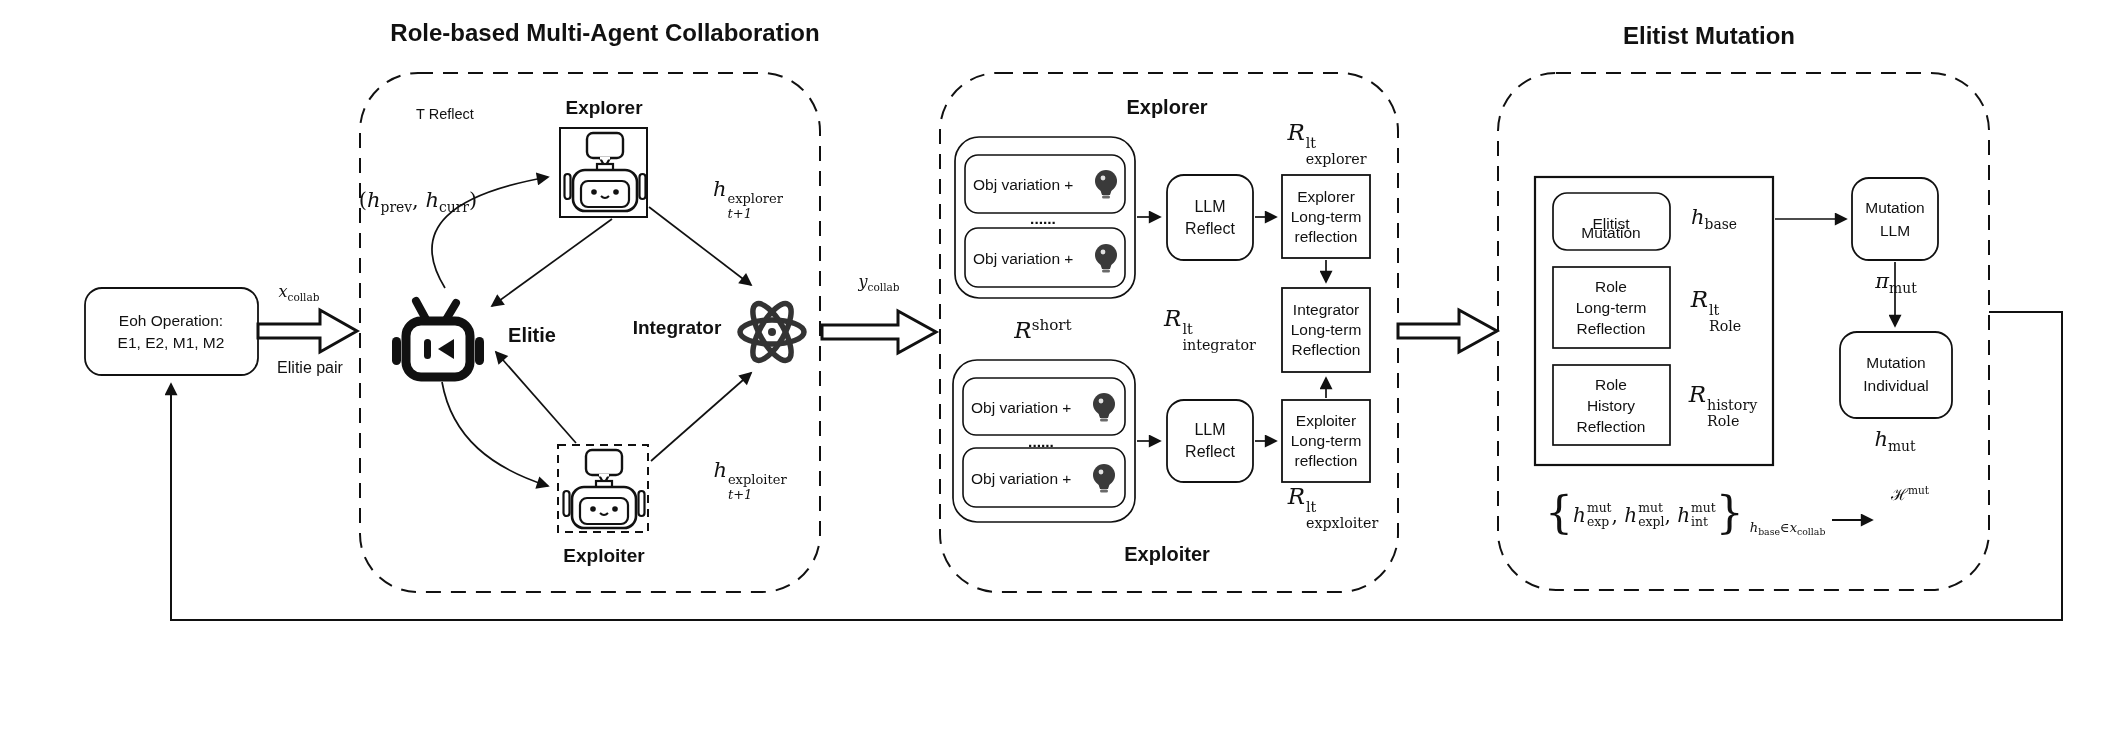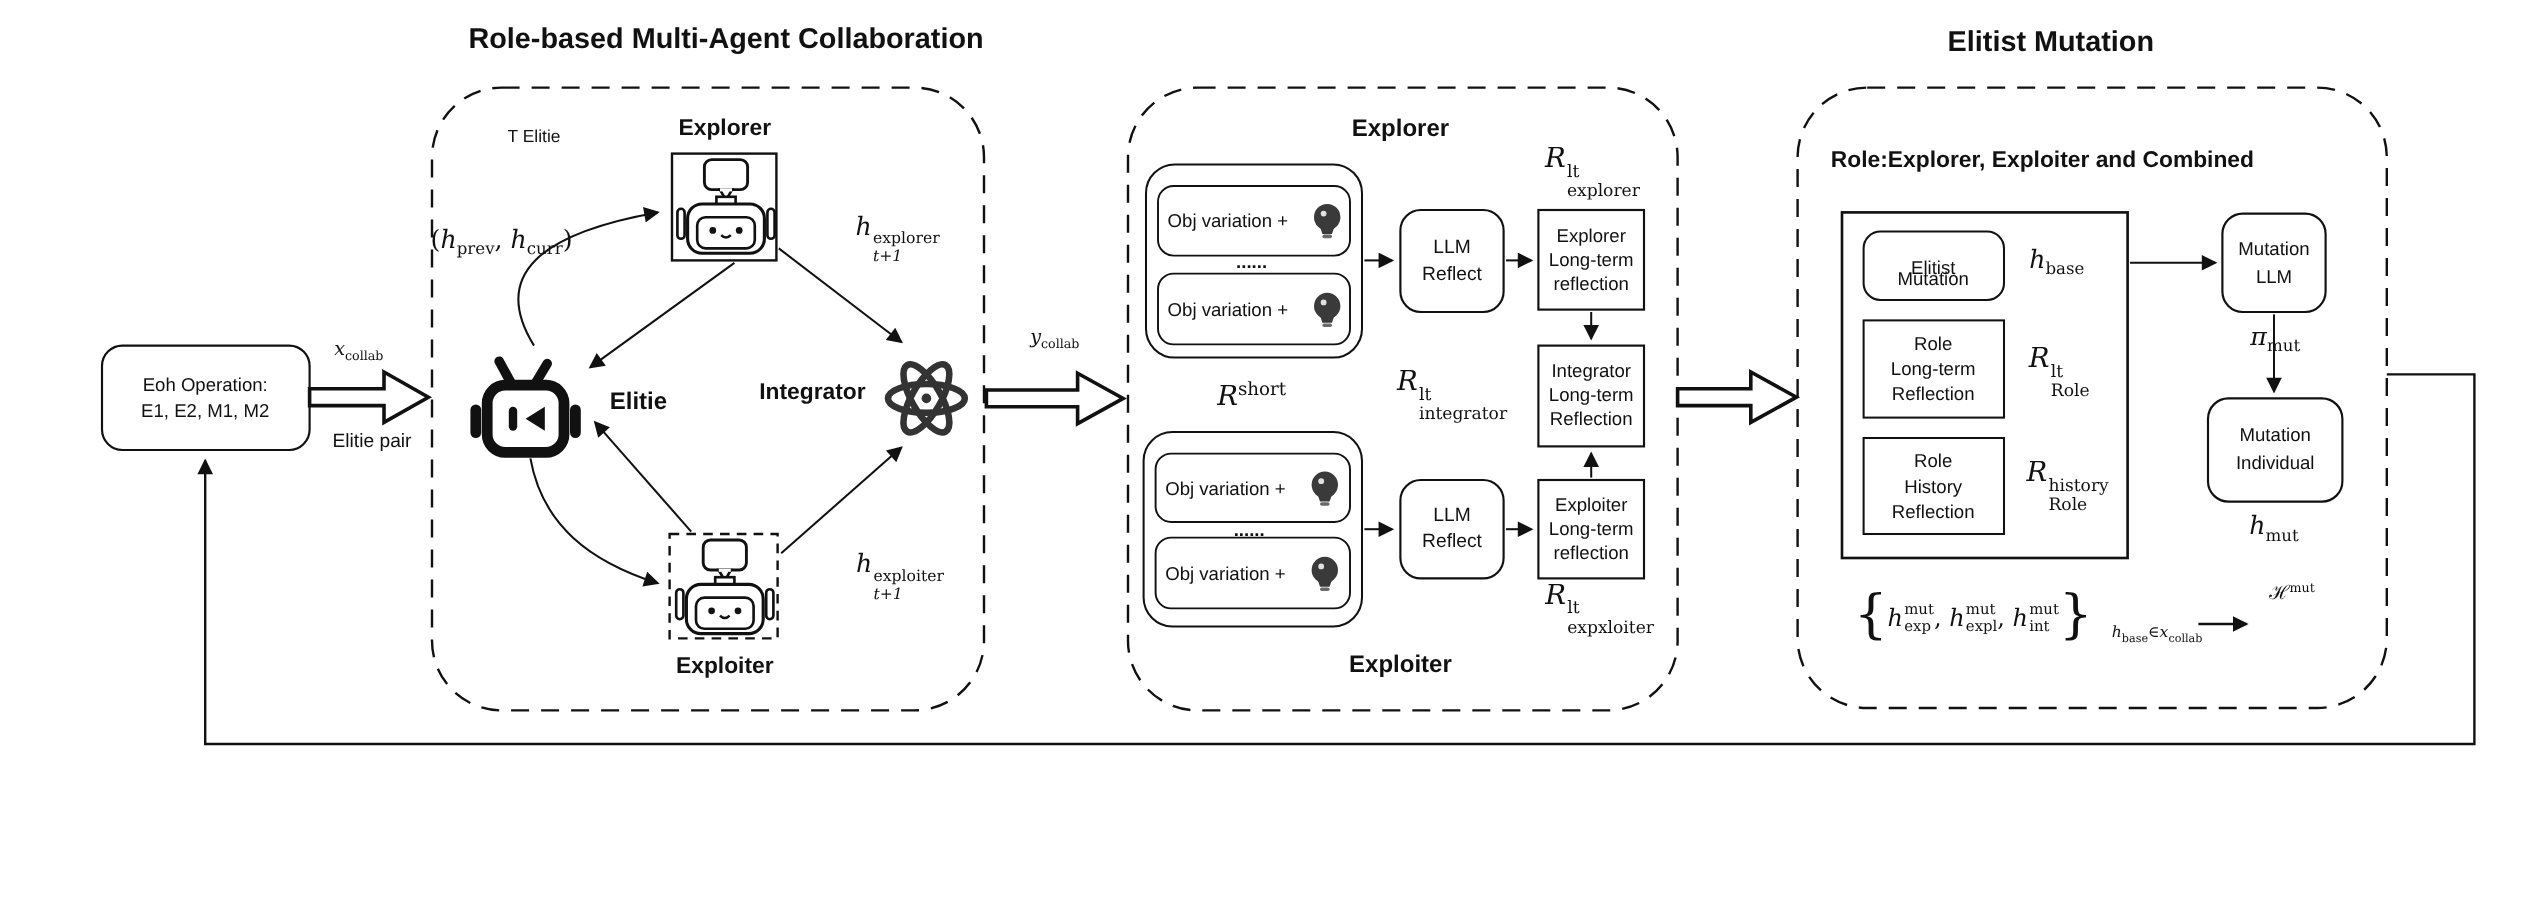--- a/index.html
+++ b/index.html
@@ -16,21 +16,21 @@
   .t15{font-size:15.5px}
   .t14{font-size:14.5px}
   .math{font-family:"DejaVu Serif","Liberation Serif",serif}
   .vit{font-style:italic}
   .m19{font-size:16px}.m21{font-size:21px}.m23{font-size:23px}
   sub,sup{font-size:66%;font-style:normal}
   .stk{display:inline-flex;flex-direction:column;align-items:flex-start;
        font-size:62%;line-height:1.12;vertical-align:-0.55em;font-style:normal;margin-left:1px}
   .formula{display:inline-flex;align-items:center}
   .brace{font-size:44px;font-weight:400;line-height:0;transform:translateY(-2px)}
-  .cond{font-size:13px;align-self:flex-end;transform:translateY(9px);margin-left:16px}
+  .cond{font-size:13px;align-self:flex-end;transform:translateY(9px);margin-left:6px}
   .cond sub{font-size:72%}
 </style>
 </head>
 <body>
 
 <div class="stage">
 
 <svg class="layer" width="2114" height="750" viewBox="0 0 2114 750">
   <defs>
     <marker id="ah" viewBox="0 0 10 10" refX="8.6" refY="5" markerUnits="userSpaceOnUse" markerWidth="15" markerHeight="13" orient="auto-start-reverse">
@@ -141,21 +141,21 @@
 </svg>
 
 <div class="pos b t24" style="left:605px;top:33px">Role-based Multi-Agent Collaboration</div>
 <div class="pos b t24" style="left:1709px;top:36px">Elitist Mutation</div>
 
 <div class="pos t15" style="left:171px;top:321px">Eoh Operation:</div>
 <div class="pos t15" style="left:171px;top:343px">E1, E2, M1, M2</div>
 <div class="pos math m19" style="left:299px;top:293px"><span class="vit">x</span><sub>collab</sub></div>
 <div class="pos t16" style="left:310px;top:368px">Elitie pair</div>
 
-<div class="pos t14" style="left:445px;top:115px">T Elitie</div>
+<div class="pos t14" style="left:445px;top:115px">T Reflect</div>
 <div class="pos b t19" style="left:604px;top:108px">Explorer</div>
 <div class="pos b t20" style="left:532px;top:335px">Elitie</div>
 <div class="pos b t19" style="left:677px;top:328px">Integrator</div>
 <div class="pos b t19" style="left:604px;top:556px">Exploiter</div>
 
 <div class="pos math m21" style="left:418px;top:202px"><span>(</span><span class="vit">h</span><sub>prev</sub><span>, </span><span class="vit">h</span><sub>curr</sub><span>)</span></div>
 
 <div class="pos math m21" style="left:748px;top:200px"><span class="vit">h</span><span class="stk">
         <span>explorer</span>
         <span class="vit">t+1</span>
@@ -205,21 +205,20 @@
 <div class="pos math m23" style="left:1210px;top:330px"><span class="vit">R</span><span class="stk">
         <span>lt</span>
         <span>integrator</span>
       </span></div>
 
 <div class="pos math m23" style="left:1333px;top:508px"><span class="vit">R</span><span class="stk">
         <span>lt</span>
         <span>expxloiter</span>
       </span></div>
 
-<div class="pos b t19" style="left:1702px;top:135px">Role:Explorer, Exploiter and Combined</div>
 
 <div class="pos t15" style="left:1611px;top:224px">Elitist</div>
 <div class="pos t15" style="left:1611px;top:233px">Mutation</div>
 
 <div class="pos t15" style="left:1611px;top:287px">Role</div>
 <div class="pos t15" style="left:1611px;top:308px">Long-term</div>
 <div class="pos t15" style="left:1611px;top:329px">Reflection</div>
 
 <div class="pos t15" style="left:1611px;top:385px">Role</div>
 <div class="pos t15" style="left:1611px;top:406px">History</div>

